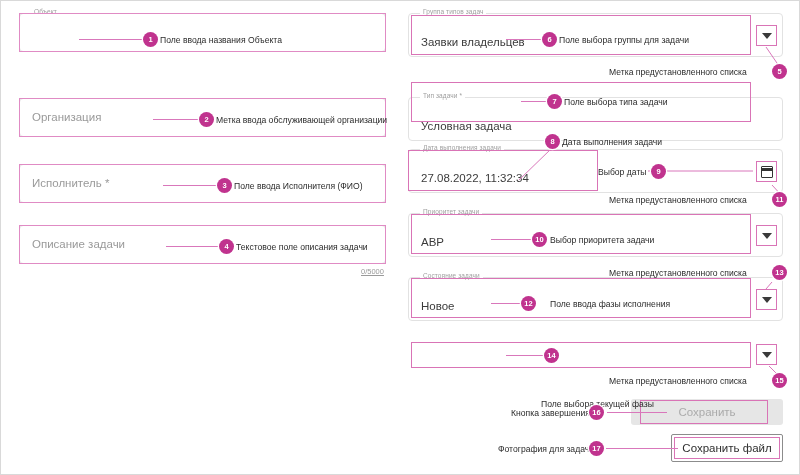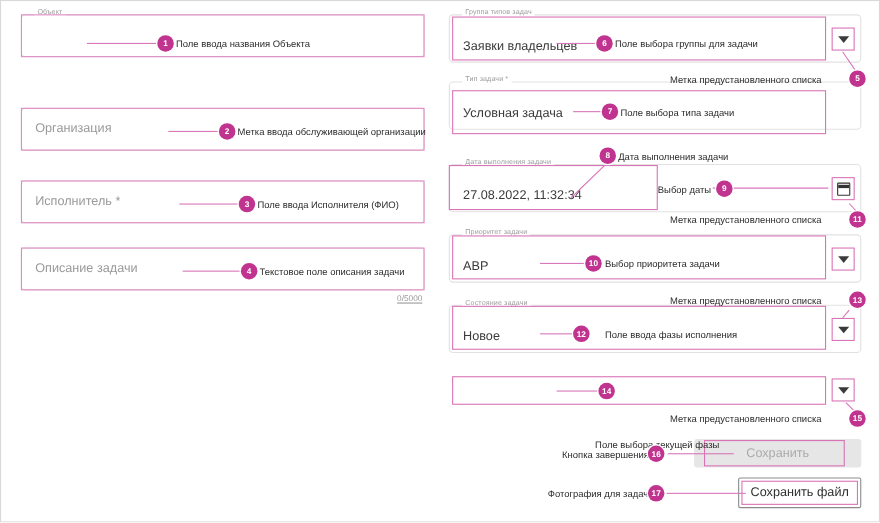--- a/index.html
+++ b/index.html
@@ -187,21 +187,21 @@
   </div>
   <div class="ln" style="left:505px;top:38px;width:38px;"></div>
   <div class="bub" style="left:541px;top:31px;">6</div>
   <div class="cap" style="left:558px;top:34px;">Поле выбора группы для задачи</div>
   <svg class="diag" style="left:0;top:0;width:800px;height:475px;">
     <line x1="765" y1="46" x2="778" y2="65" stroke="#d977bb" stroke-width="1"></line>
   </svg>
   <div class="bub" style="left:771px;top:63px;">5</div>
   <div class="cap" style="left:608px;top:66px;">Метка предустановленного списка</div>
 
-  <div class="field" style="left:407px;top:73px;width:375px;height:44px;">
+  <div class="field" style="left:407px;top:96px;width:375px;height:44px;">
     <span class="legend">Тип задачи *</span>
     <span class="value">Условная задача</span>
   </div>
   <div class="hl strong" style="left:410px;top:81px;width:340px;height:40px;"></div>
   <div class="ln" style="left:520px;top:100px;width:28px;"></div>
   <div class="bub" style="left:546px;top:93px;">7</div>
   <div class="cap" style="left:563px;top:96px;">Поле выбора типа задачи</div>
 
   <div class="field" style="left:407px;top:148px;width:375px;height:44px;">
     <span class="legend">Дата выполнения задачи</span>

